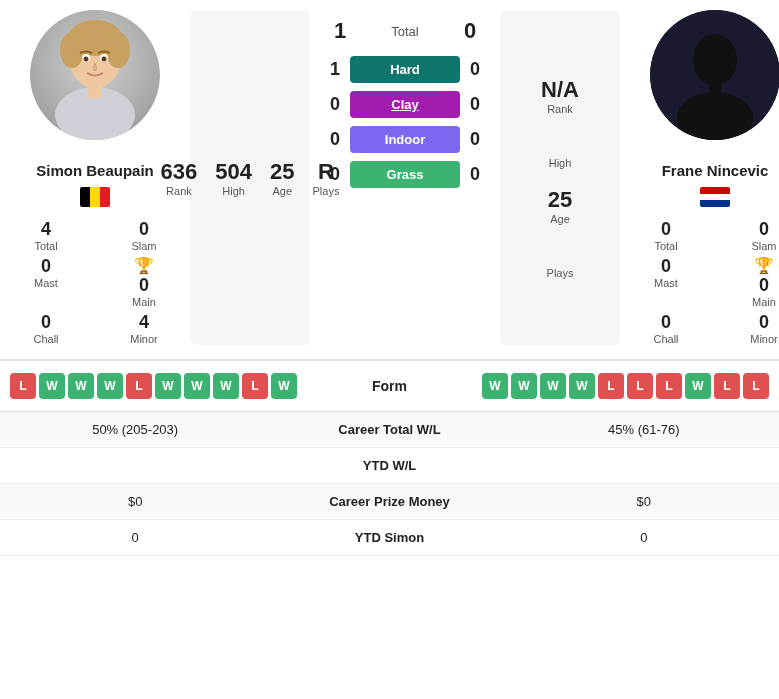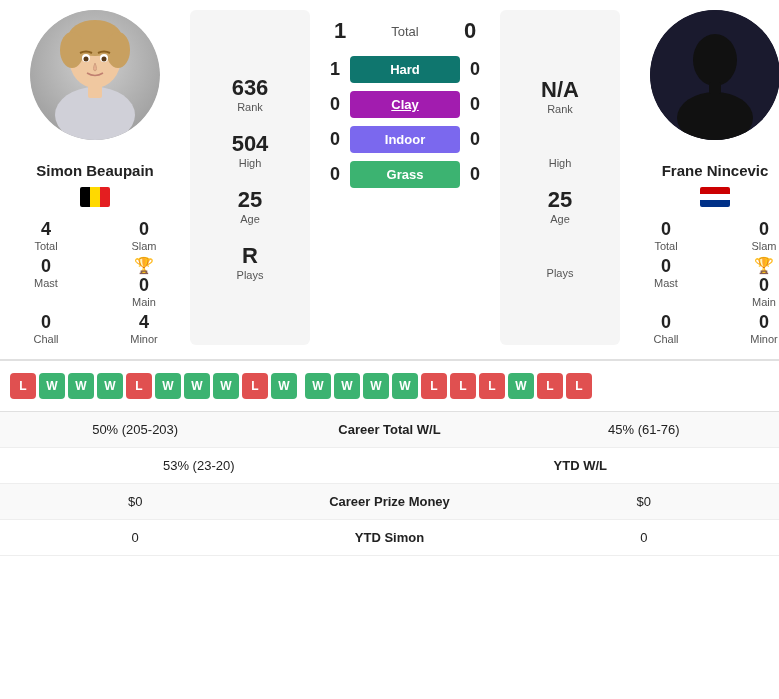--- a/index.html
+++ b/index.html
@@ -69,21 +69,21 @@
     .trophy-icon {
       color: #4169e1;
       font-size: 16px;
     }
 
     
     .center-stat-panel {
       background: #f5f5f5;
       border-radius: 6px;
       display: flex;
-      flex-direction: column;
+      flex-direction: row;
       align-items: center;
       justify-content: center;
       padding: 10px;
       width: 120px;
       flex-shrink: 0;
       gap: 18px;
     }
 
     .center-stat-item {
       text-align: center;
@@ -511,20 +511,21 @@
         <div class="form-badge form-badge-w">W</div>
         <div class="form-badge form-badge-w">W</div>
         <div class="form-badge form-badge-w">W</div>
         <div class="form-badge form-badge-l">L</div>
         <div class="form-badge form-badge-w">W</div>
         <div class="form-badge form-badge-w">W</div>
         <div class="form-badge form-badge-w">W</div>
         <div class="form-badge form-badge-l">L</div>
         <div class="form-badge form-badge-w">W</div>
       </div>
+    <div class="form-label">Form</div>
     <div class="form-badges" id="p2-form">
         <div class="form-badge form-badge-w">W</div>
         <div class="form-badge form-badge-w">W</div>
         <div class="form-badge form-badge-w">W</div>
         <div class="form-badge form-badge-w">W</div>
         <div class="form-badge form-badge-l">L</div>
         <div class="form-badge form-badge-l">L</div>
         <div class="form-badge form-badge-l">L</div>
         <div class="form-badge form-badge-w">W</div>
         <div class="form-badge form-badge-l">L</div>
@@ -532,21 +533,20 @@
       </div>
   </div>
 
   <div class="stats-table" id="stats-table">
       <div class="stats-row">
         <div class="stats-row-value">50% (205-203)</div>
         <div class="stats-row-label">Career Total W/L</div>
         <div class="stats-row-value">45% (61-76)</div>
       </div>
       <div class="stats-row">
-        <div class="stats-row-value">53% (23-20)</div>
         <div class="stats-row-label">YTD W/L</div>
       </div>
       <div class="stats-row">
         <div class="stats-row-value">$0</div>
         <div class="stats-row-label">Career Prize Money</div>
         <div class="stats-row-value">$0</div>
       </div>
       <div class="stats-row">
         <div class="stats-row-value">0</div>
         <div class="stats-row-label">YTD Simon</div>

